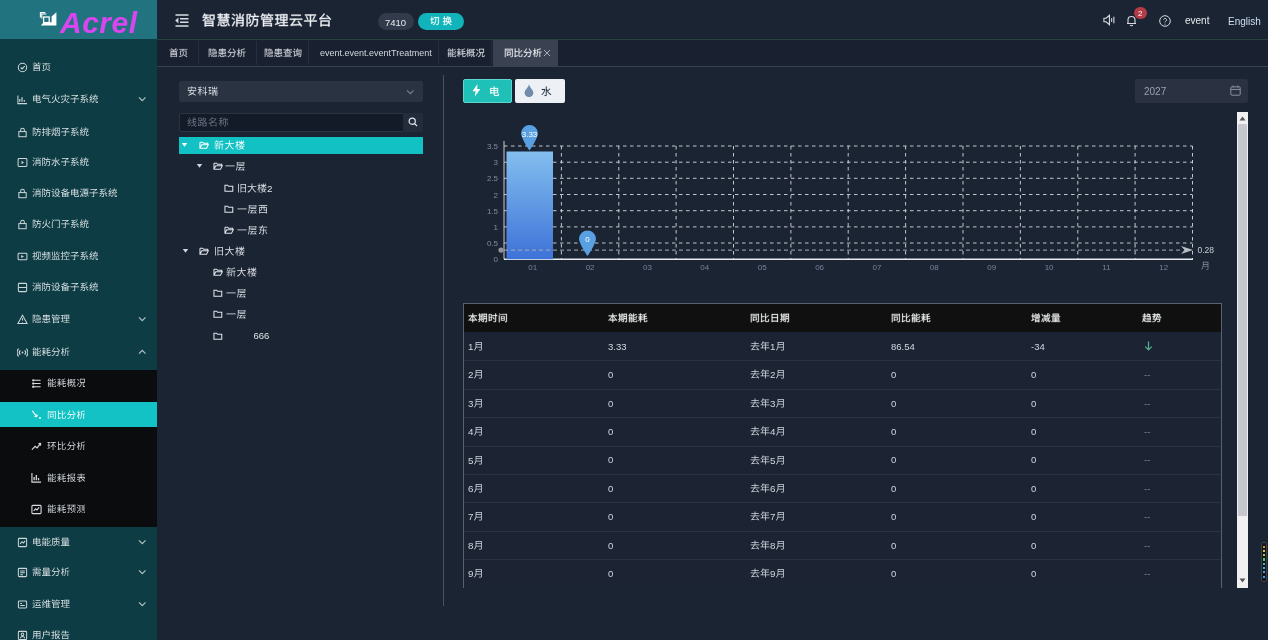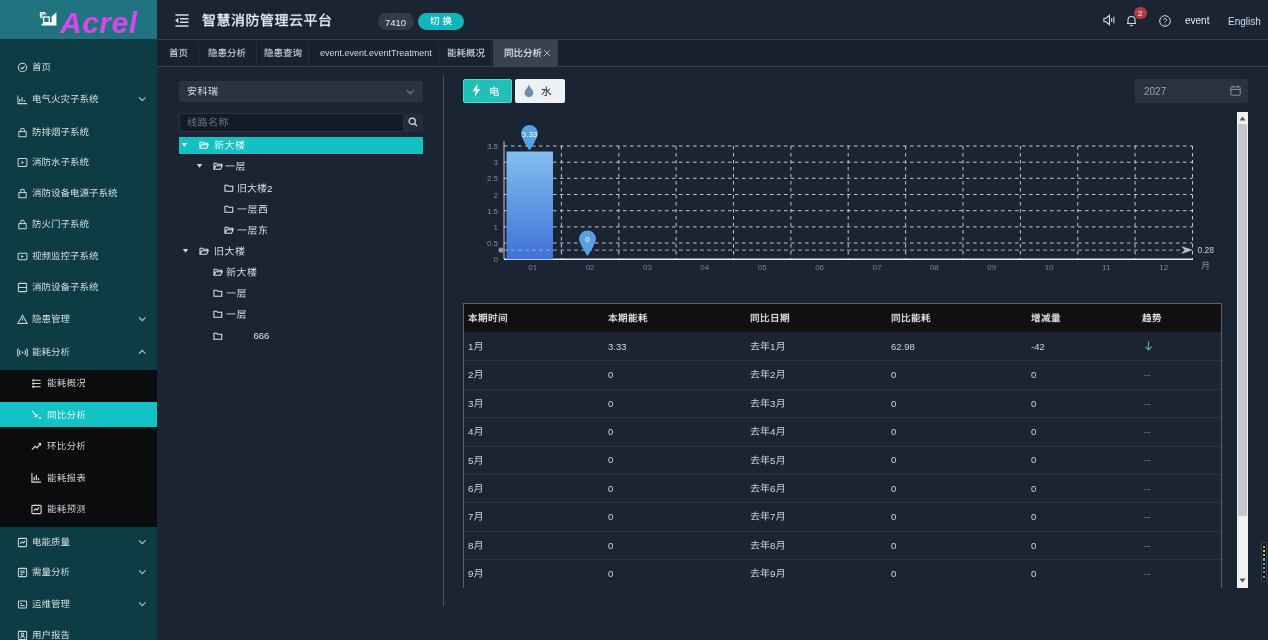--- a/index.html
+++ b/index.html
@@ -621,22 +621,22 @@
       <text x="0" y="865" font-family="Liberation Sans" font-size="980" stroke-width="0">1</text>
       <use href="#g6708" x="556"></use>
     </svg>
     <div class="a" style="left:608px;top:341.7px;font-size:9.5px;color:#d2d7df;line-height:1;white-space:nowrap;">3.33</div>
     <svg class="a" style="left:750.0px;top:341.0px" width="35.6" height="10" viewBox="0 0 3556 1000" fill="#d2d7df">
       <use href="#g53bb" x="0"></use>
       <use href="#g5e74" x="1000"></use>
       <text x="2000" y="865" font-family="Liberation Sans" font-size="980" stroke-width="0">1</text>
       <use href="#g6708" x="2556"></use>
     </svg>
-    <div class="a" style="left:891px;top:341.7px;font-size:9.5px;color:#d2d7df;line-height:1;white-space:nowrap;">62.98</div>
-    <div class="a" style="left:1031px;top:341.7px;font-size:9.5px;color:#d2d7df;line-height:1;white-space:nowrap;">-42</div>
+    <div class="a" style="left:891px;top:341.7px;font-size:9.5px;color:#d2d7df;line-height:1;white-space:nowrap;">86.54</div>
+    <div class="a" style="left:1031px;top:341.7px;font-size:9.5px;color:#d2d7df;line-height:1;white-space:nowrap;">-34</div>
     <svg class="a" style="left:1144px;top:340.7px" width="9" height="10" viewBox="0 0 10 11" fill="none" stroke="#4fae8e" stroke-width="1.4">
       <path d="M5 0.5 V9.5 M1.4 6.2 L5 9.8 L8.6 6.2"></path>
     </svg>
     <div class="a" style="left:464px;top:360.4px;width:757px;height:28.4px;background:#1c2434"></div>
     <div class="a" style="left:464px;top:360.4px;width:757px;height:1px;background:#2a3142"></div>
     <svg class="a" style="left:468.0px;top:369.4px" width="15.6" height="10" viewBox="0 0 1556 1000" fill="#d2d7df">
       <text x="0" y="865" font-family="Liberation Sans" font-size="980" stroke-width="0">2</text>
       <use href="#g6708" x="556"></use>
     </svg>
     <div class="a" style="left:608px;top:370.1px;font-size:9.5px;color:#d2d7df;line-height:1;white-space:nowrap;">0</div>

